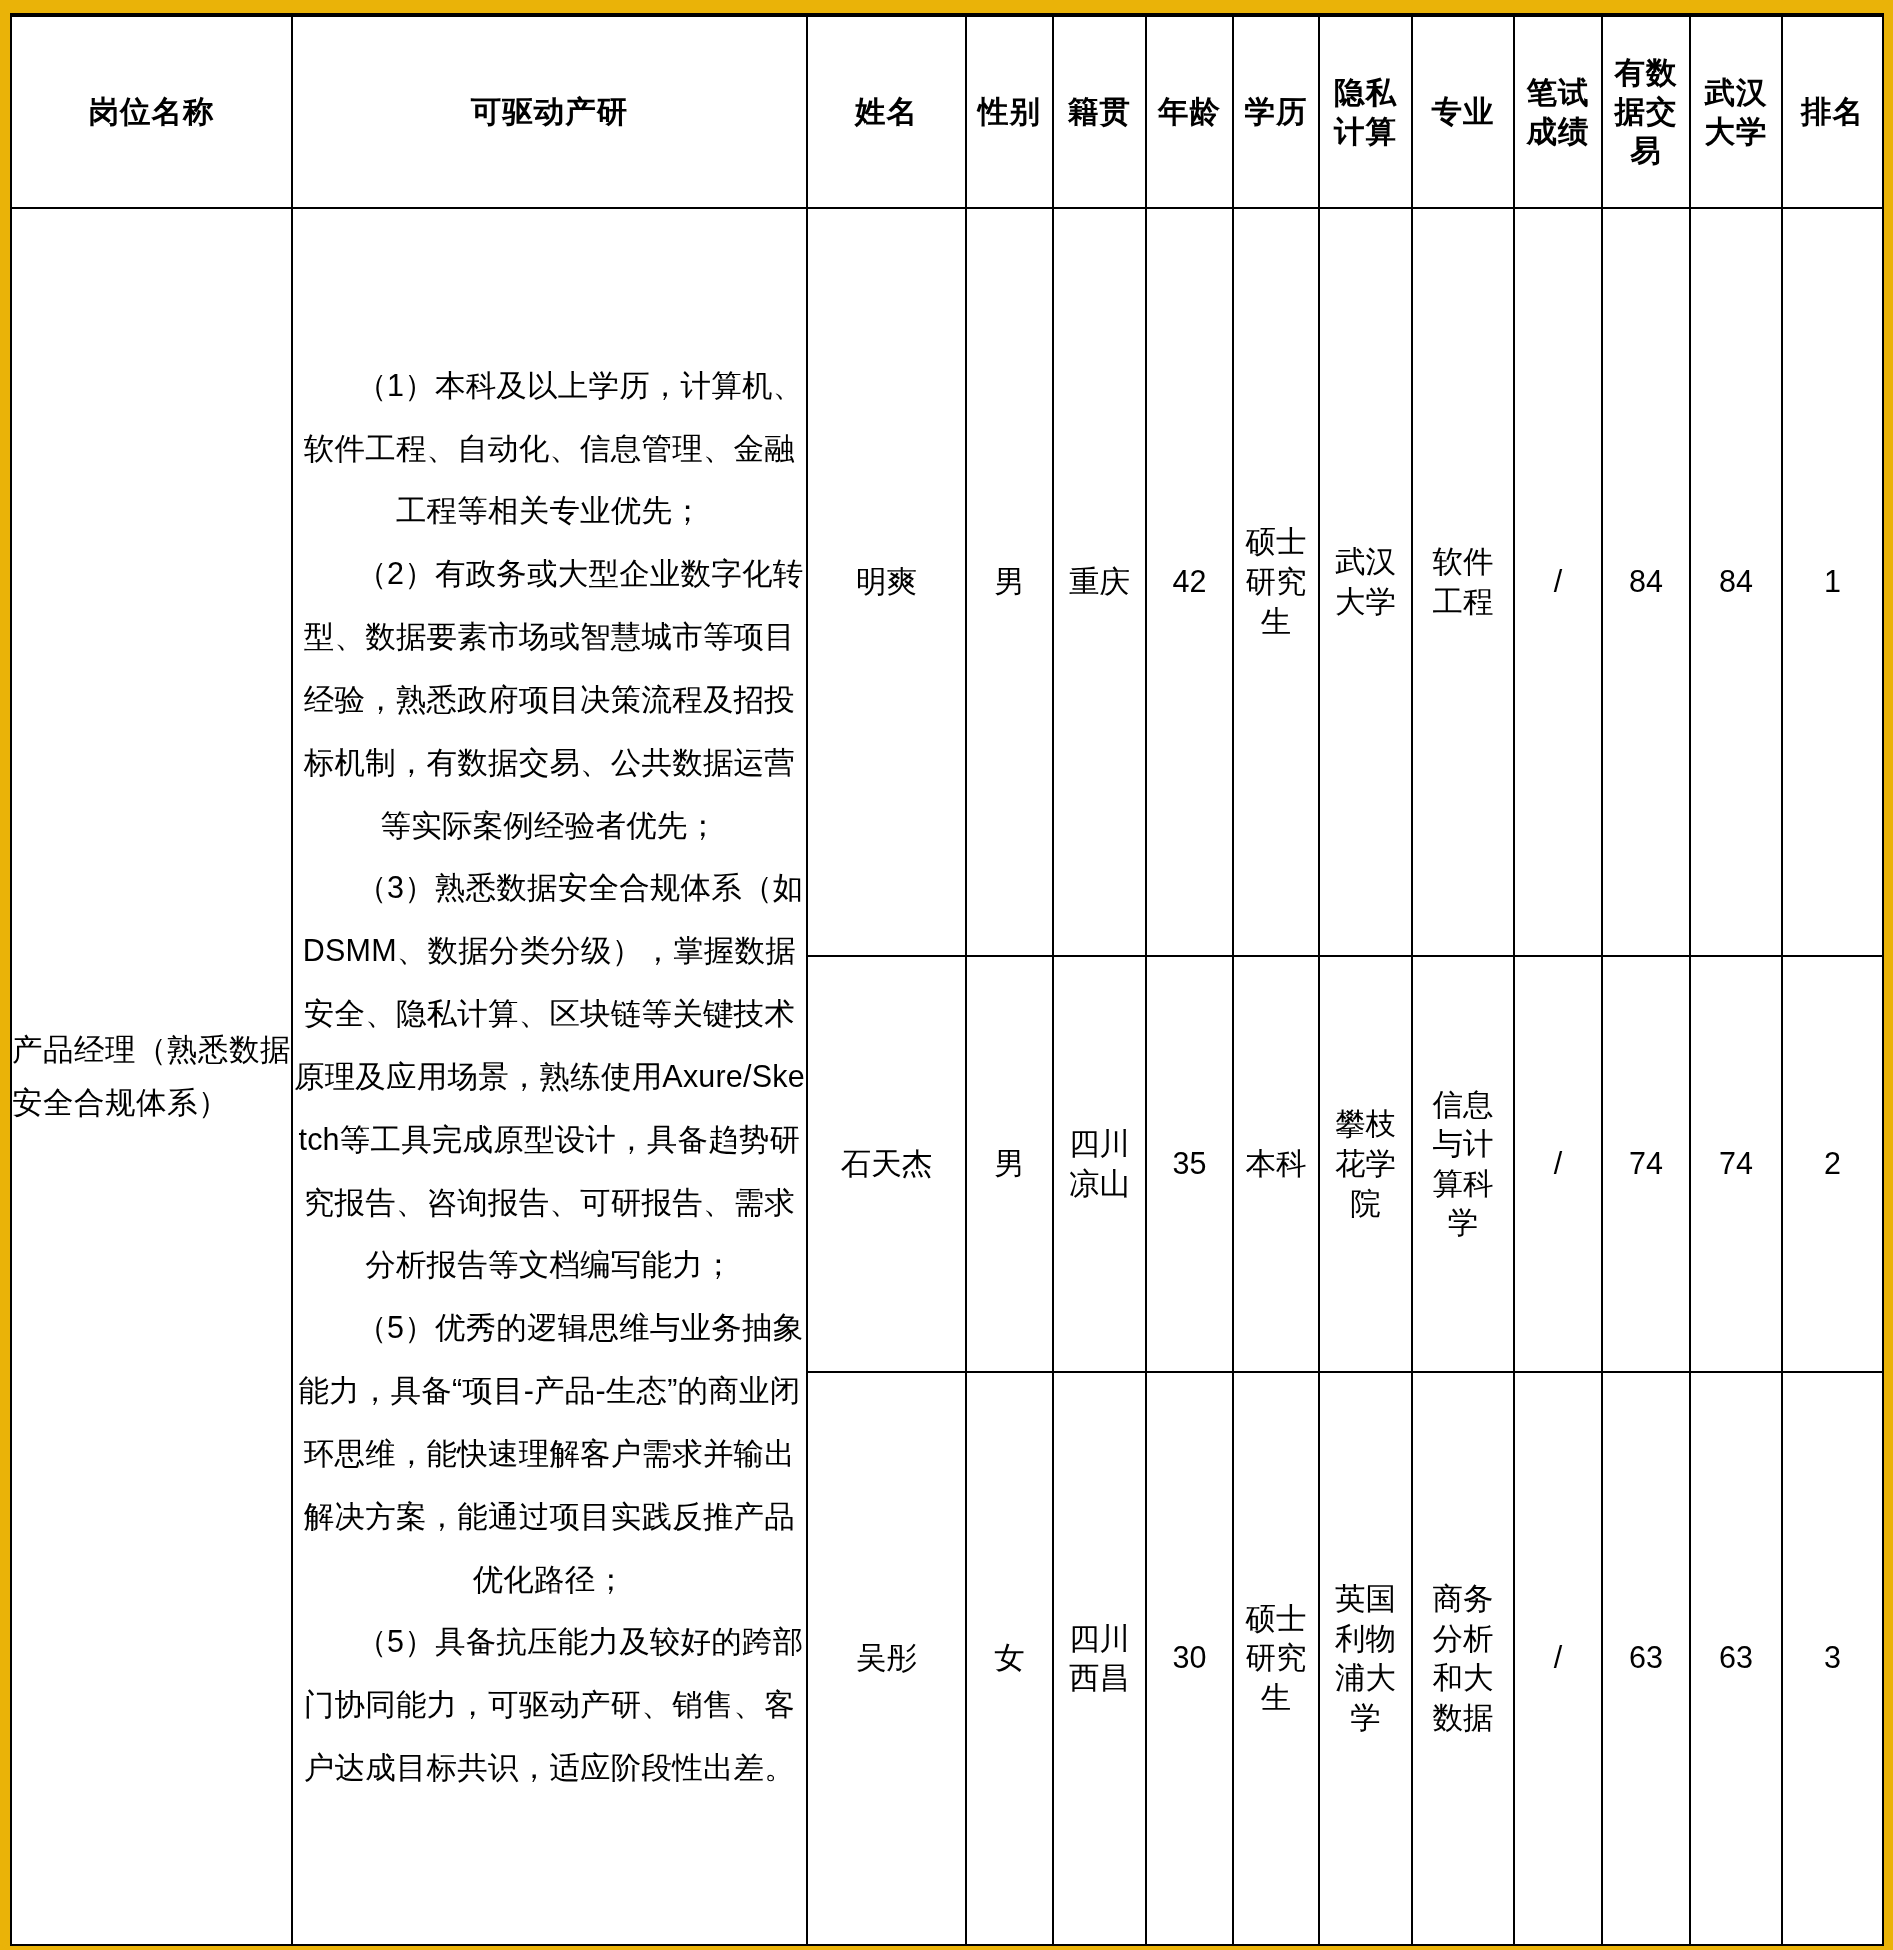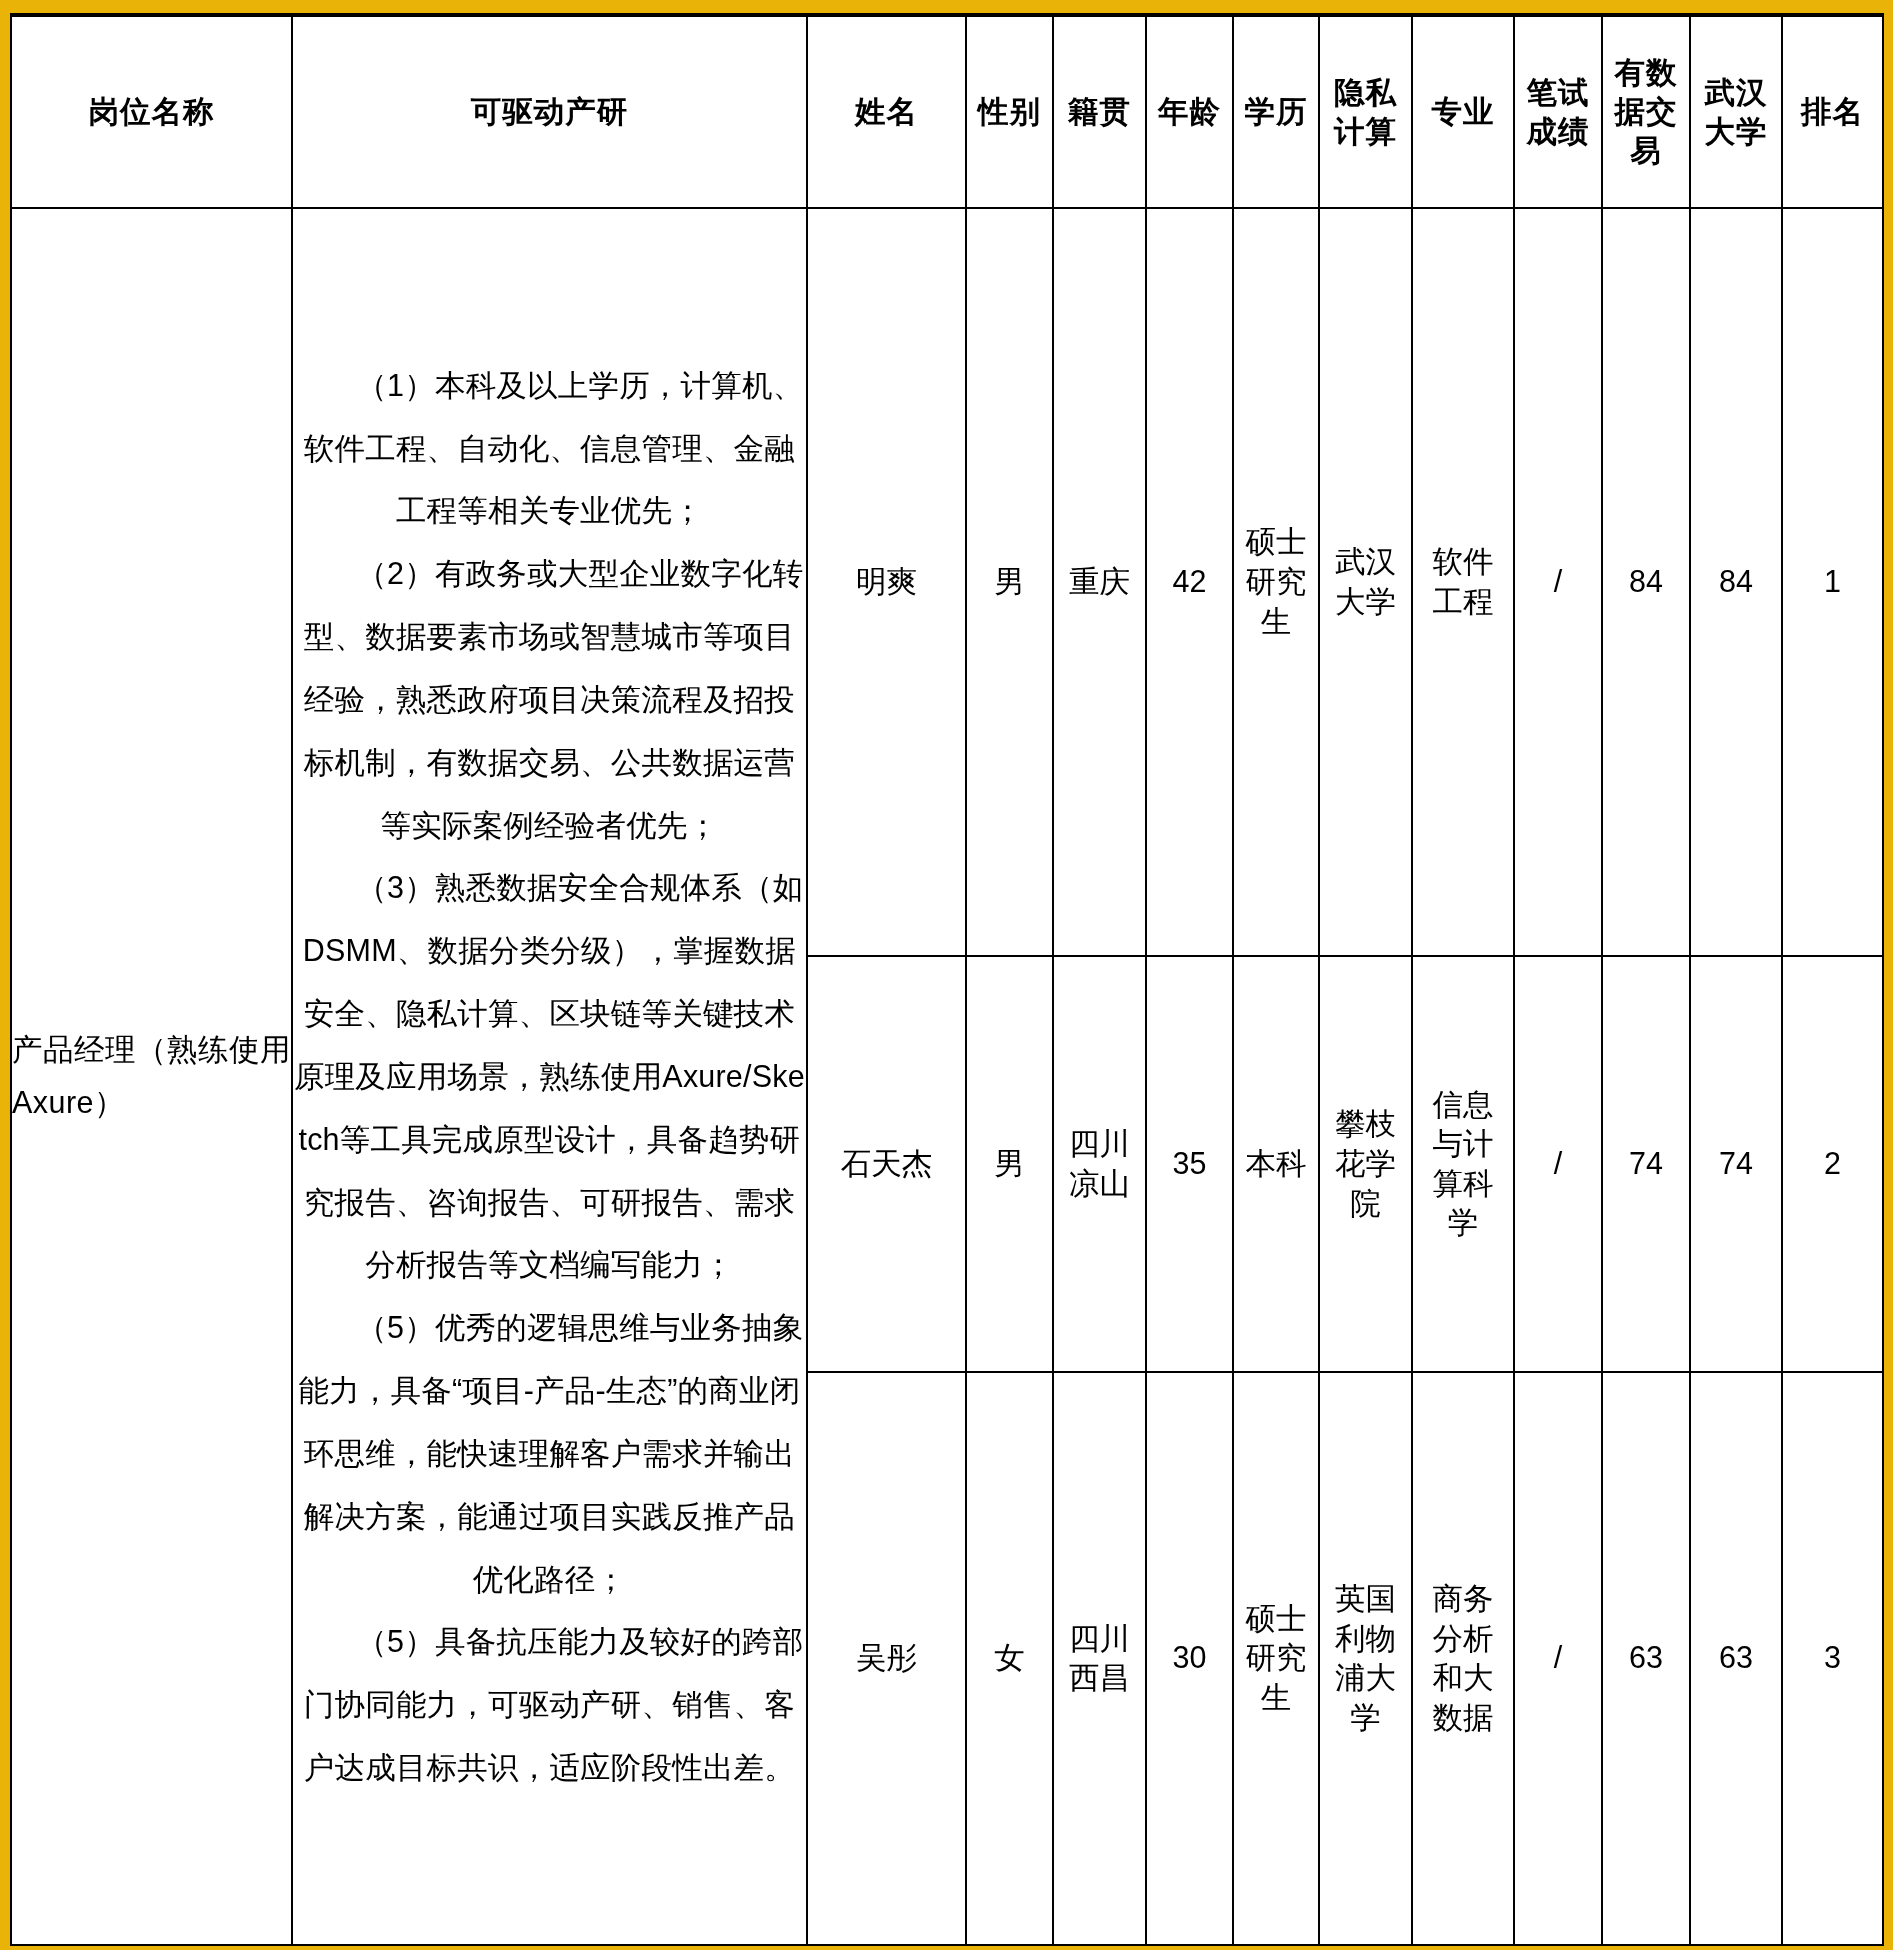--- a/index.html
+++ b/index.html
@@ -175,21 +175,21 @@
         </th>
         <th class="narrow">
           <span class="th-inner">排名</span>
         </th>
       </tr>
     </thead>
 
     <tbody>
 
       <tr class="row1">
-        <td class="job-title" rowspan="3">产品经理（熟练使用Axure）</td>
+        <td class="job-title" rowspan="3">产品经理（熟悉数据安全合规体系）</td>
 
         <td class="requirements" rowspan="3">
           <p>（1）本科及以上学历，计算机、软件工程、自动化、信息管理、金融工程等相关专业优先；</p>
           <p>（2）有政务或大型企业数字化转型、数据要素市场或智慧城市等项目经验，熟悉政府项目决策流程及招投标机制，有数据交易、公共数据运营等实际案例经验者优先；</p>
           <p>（3）熟悉数据安全合规体系（如DSMM、数据分类分级），掌握数据安全、隐私计算、区块链等关键技术原理及应用场景，熟练使用Axure/Sketch等工具完成原型设计，具备趋势研究报告、咨询报告、可研报告、需求分析报告等文档编写能力；</p>
           <p>（5）优秀的逻辑思维与业务抽象能力，具备“项目-产品-生态”的商业闭环思维，能快速理解客户需求并输出解决方案，能通过项目实践反推产品优化路径；</p>
           <p>（5）具备抗压能力及较好的跨部门协同能力，可驱动产研、销售、客户达成目标共识，适应阶段性出差。</p>
         </td>
 
         <td>

